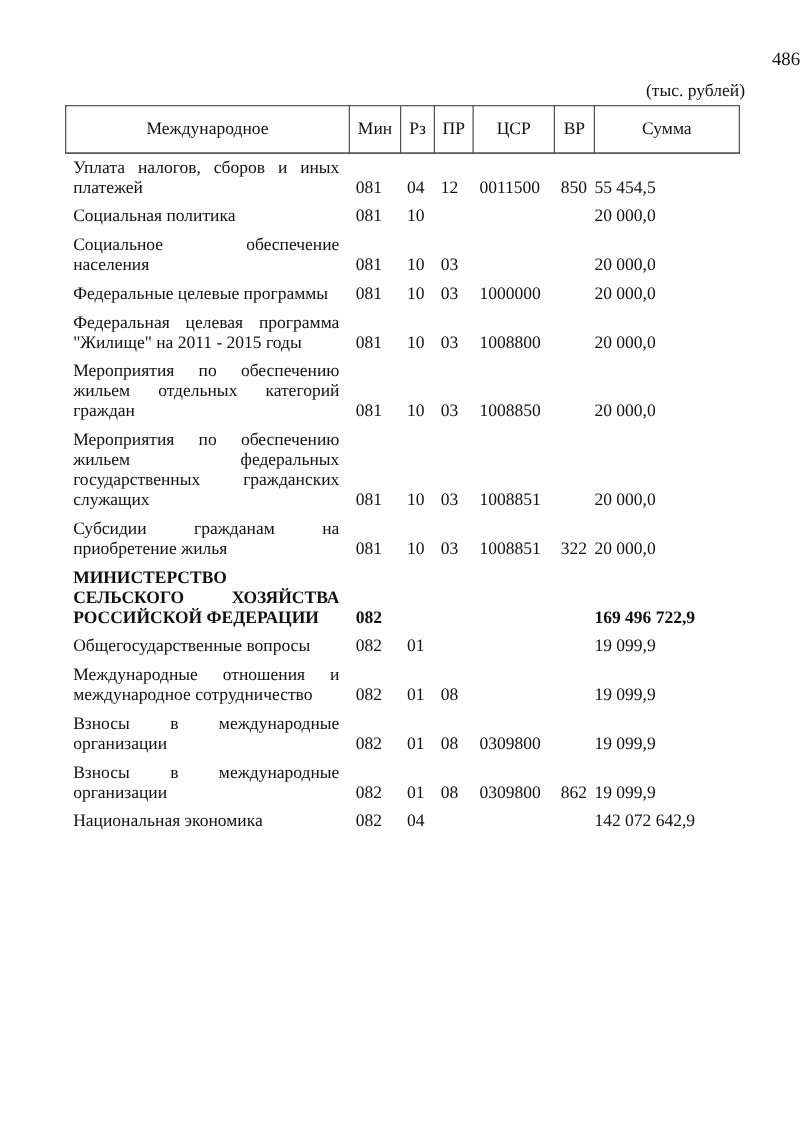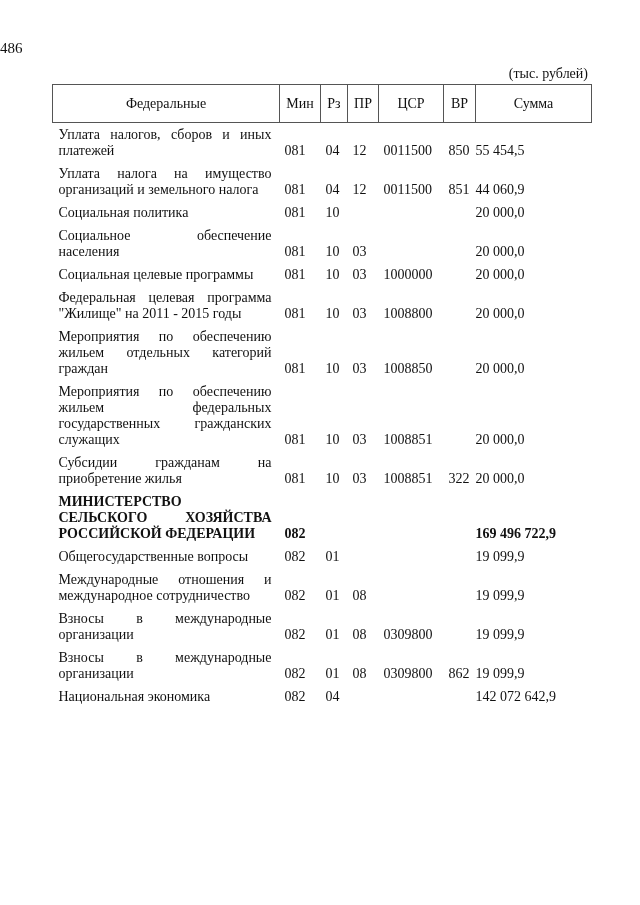--- a/index.html
+++ b/index.html
@@ -3,24 +3,24 @@
 <meta charset="utf-8">
 <style>
   html, body { margin: 0; padding: 0; background: #ffffff; }
   body {
     width: 640px; height: 905px; position: relative; overflow: hidden;
     font-family: "Liberation Serif", "DejaVu Serif", serif;
     color: #111111;
   }
   .page-number {
     position: absolute; top: 40px; left: 0; width: 640px;
-    text-align: left; font-size: 15px;
+    text-align: right; font-size: 15px;
   }
   .units {
-    position: absolute; top: 66px; right: 52px;
+    position: absolute; top: 66px; right: 44px;
     font-size: 14px;
   }
   table {
     position: absolute; top: 84px; left: 52px;
     width: 539px; border-collapse: collapse;
     font-size: 14px; line-height: 16px;
     table-layout: fixed;
   }
   thead th {
     font-weight: normal; height: 37px;
@@ -52,68 +52,59 @@
     <col class="c-name">
       <col class="c-min">
       <col class="c-rz">
       <col class="c-pr">
       <col class="c-csr">
       <col class="c-vr">
       <col class="c-sum">
   </colgroup>
   <thead>
     <tr>
-      <th>Федеральные</th>
+      <th>Международное</th>
       <th>Мин</th>
       <th>Рз</th>
       <th>ПР</th>
       <th>ЦСР</th>
       <th>ВР</th>
       <th>Сумма</th>
     </tr>
   </thead>
   <tbody id="rows">
       <tr>
         <td class="name">Уплата налогов, сборов и иных платежей</td>
         <td class="num">081</td>
         <td class="num">04</td>
         <td class="num">12</td>
         <td class="num">0011500</td>
         <td class="num">850</td>
         <td class="sum">55 454,5</td>
       </tr>
       <tr>
-        <td class="name">Уплата налога на имущество организаций и земельного налога</td>
-        <td class="num">081</td>
-        <td class="num">04</td>
-        <td class="num">12</td>
-        <td class="num">0011500</td>
-        <td class="num">851</td>
-        <td class="sum">44 060,9</td>
-      </tr>
-      <tr>
         <td class="name">Социальная политика</td>
         <td class="num">081</td>
         <td class="num">10</td>
         <td class="num"></td>
         <td class="num"></td>
         <td class="num"></td>
         <td class="sum">20 000,0</td>
       </tr>
       <tr>
         <td class="name">Социальное обеспечение населения</td>
         <td class="num">081</td>
         <td class="num">10</td>
         <td class="num">03</td>
         <td class="num"></td>
         <td class="num"></td>
         <td class="sum">20 000,0</td>
       </tr>
       <tr>
-        <td class="name">Социальная целевые программы</td>
+        <td class="name">Федеральные целевые программы</td>
         <td class="num">081</td>
         <td class="num">10</td>
         <td class="num">03</td>
         <td class="num">1000000</td>
         <td class="num"></td>
         <td class="sum">20 000,0</td>
       </tr>
       <tr>
         <td class="name">Федеральная целевая программа "Жилище" на 2011 - 2015 годы</td>
         <td class="num">081</td>

